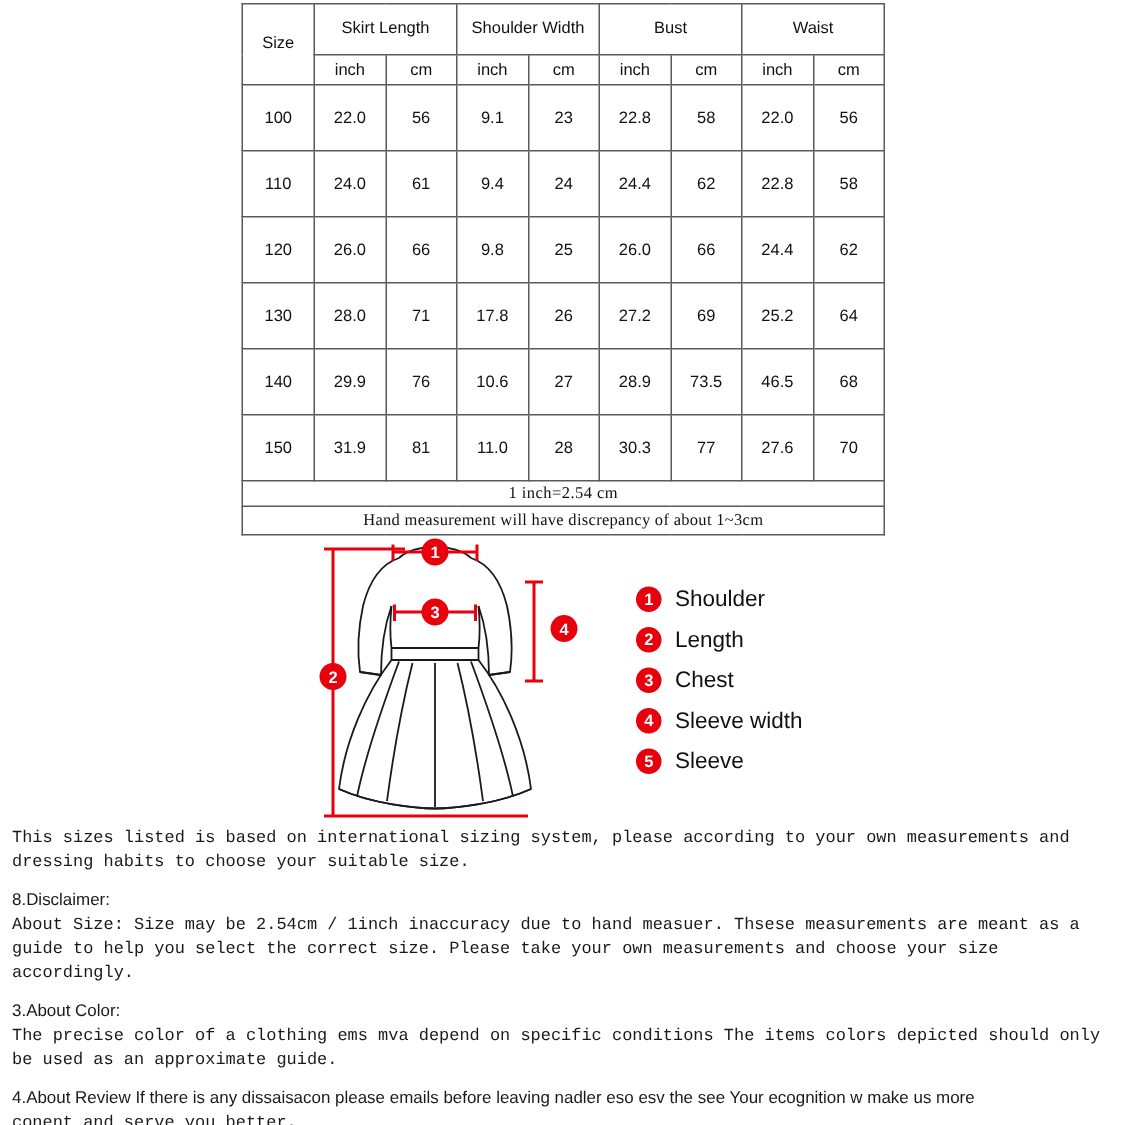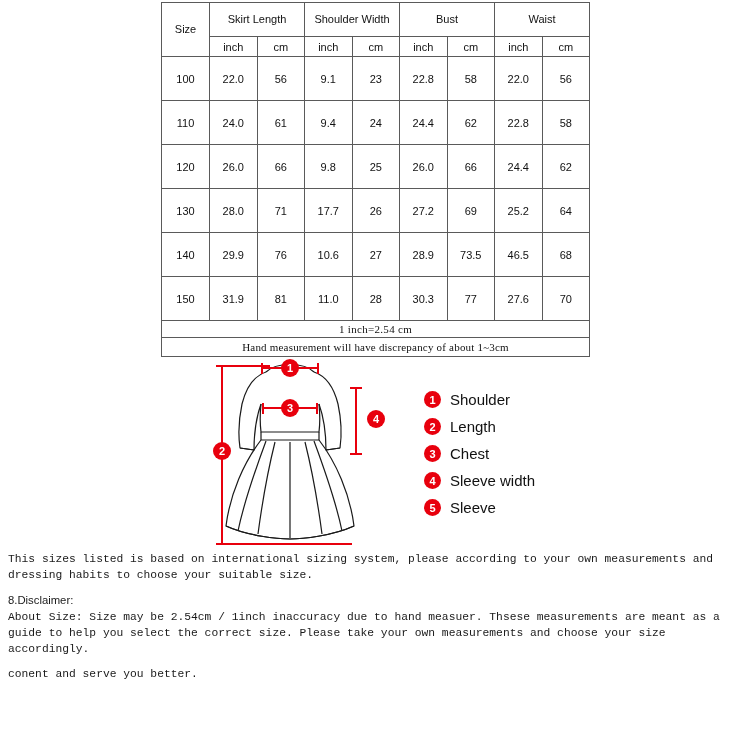--- a/index.html
+++ b/index.html
@@ -174,21 +174,21 @@
           <td>25</td>
           <td>26.0</td>
           <td>66</td>
           <td>24.4</td>
           <td>62</td>
         </tr>
         <tr class="data-row">
           <td>130</td>
           <td>28.0</td>
           <td>71</td>
-          <td>17.7</td>
+          <td>17.8</td>
           <td>26</td>
           <td>27.2</td>
           <td>69</td>
           <td>25.2</td>
           <td>64</td>
         </tr>
         <tr class="data-row">
           <td>140</td>
           <td>29.9</td>
           <td>76</td>
@@ -309,17 +309,20 @@
       <span class="legend-label">Sleeve</span>
     </div>
   </div>
 
   <div class="notes">
     <p class="note-body">This sizes listed is based on international sizing system, please according to your own measurements and dressing habits to choose your suitable size.</p>
 
     <p class="note-head">8.Disclaimer:</p>
     <p class="note-body">About Size: Size may be 2.54cm / 1inch inaccuracy due to hand measuer. Thsese measurements are meant as a guide to help you select the correct size. Please take your own measurements and choose your size accordingly.</p>
 
-
+    <p class="note-head">3.About Color:</p>
+    <p class="note-body">The precise color of a clothing ems mva depend on specific conditions The items colors depicted should only be used as an approximate guide.</p>
+
+    <p class="note-head">4.About Review If there is any dissaisacon please emails before leaving nadler eso esv the see Your ecognition w make us more</p>
     <p class="note-body">conent and serve you better.</p>
   </div>
 
 </div>
 
 </body></html>

